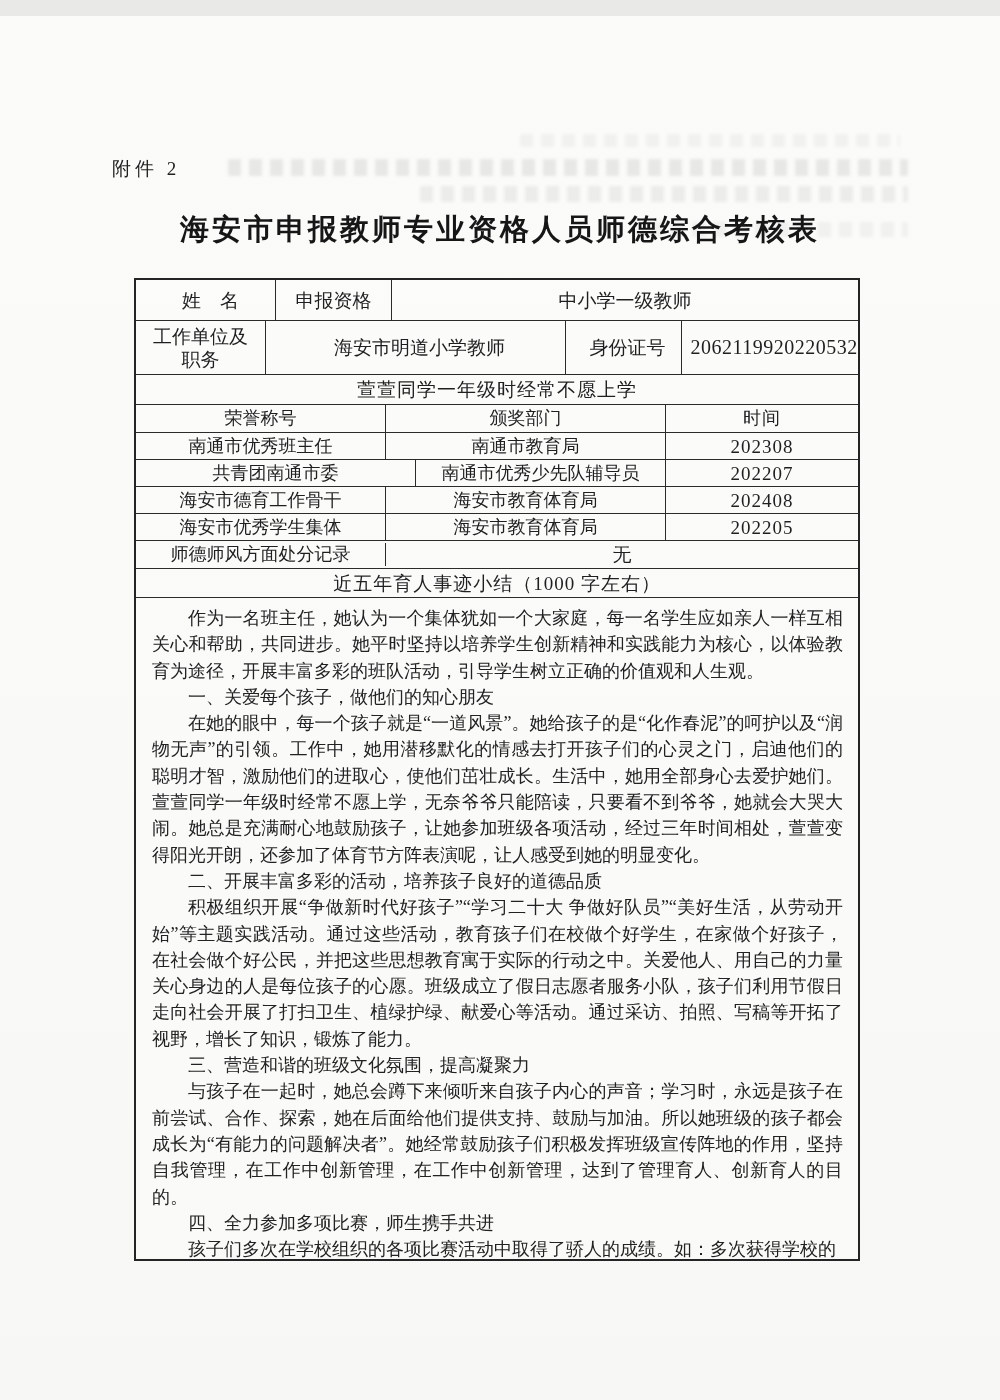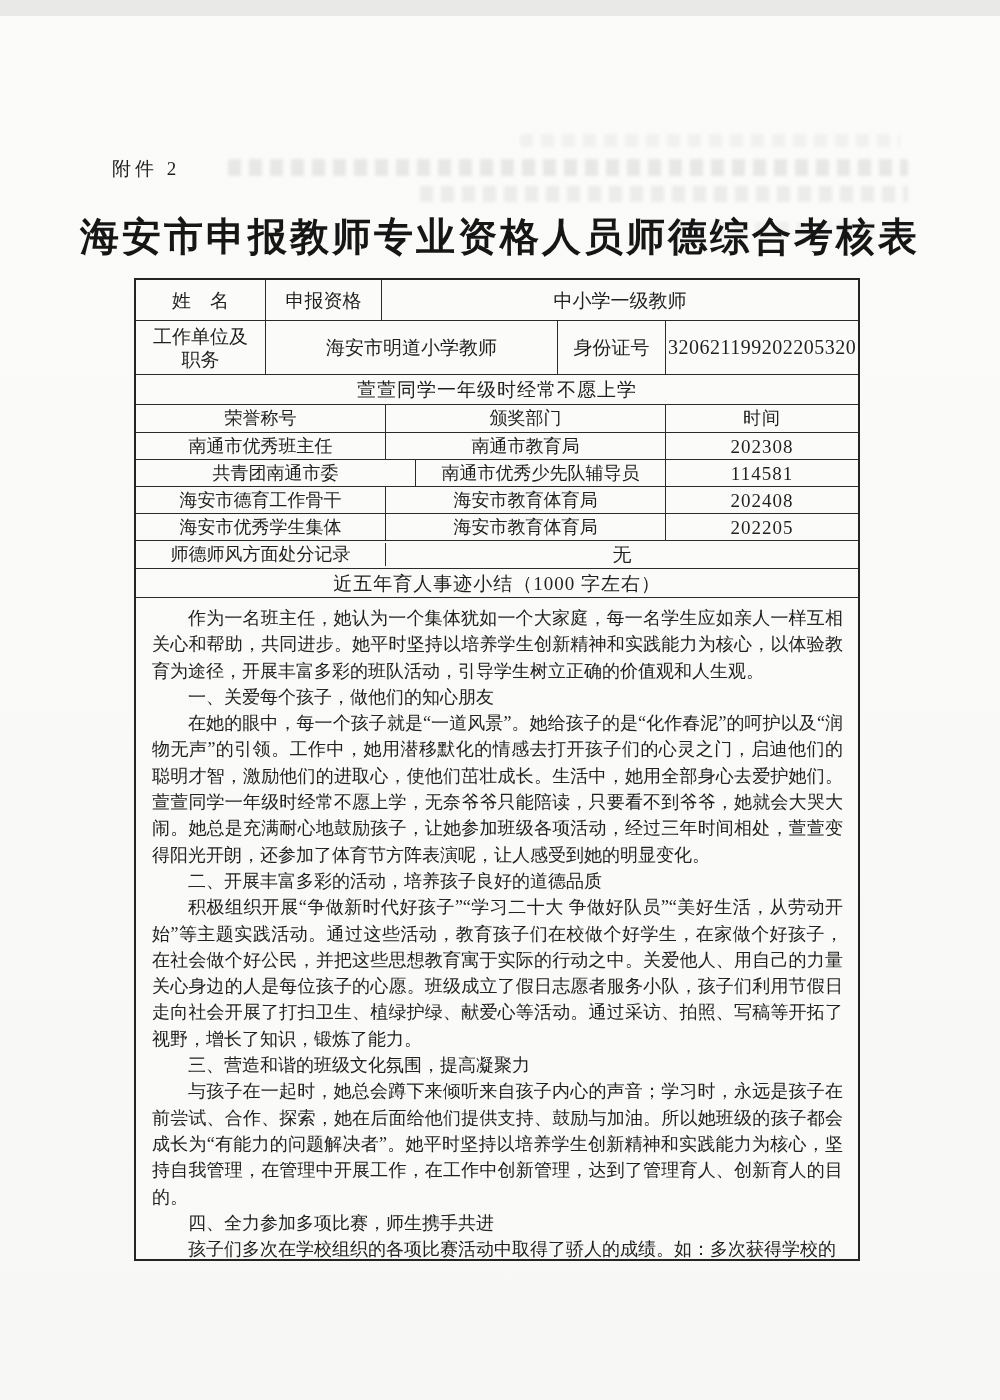--- a/index.html
+++ b/index.html
@@ -34,21 +34,21 @@
     font-size: 19px;
     letter-spacing: 4px;
   }
   .title {
     position: absolute;
     left: 0; top: 194px;
     width: 100%;
     text-align: center;
     font-family: "Liberation Sans", "DejaVu Sans", sans-serif;
     font-weight: 700;
-    font-size: 39px;
+    font-size: 29px;
     letter-spacing: 3px;
     color: #161616;
   }
 
   .tbl {
     position: absolute;
     left: 134px; top: 262px;
     width: 726px; height: 983px;
     border: 2.5px solid #242424;
     display: flex;
@@ -62,22 +62,22 @@
     align-items: center;
     justify-content: center;
     text-align: center;
     border-right: 1.5px solid #2b2b2b;
     font-size: 19px;
     line-height: 23px;
     padding: 0 4px;
     overflow: hidden;
   }
   .cell.end { border-right: none; }
-  .r1 { height: 41px; }
-  .r2 { height: 54px; }
+  .r1 { height: 41px; padding-left: 10px; }
+  .r2 { height: 54px; gap: 8px; }
   .r3 { height: 30px; }
   .r4 { height: 28px; }
   .r5 { height: 27px; }
   .r9 { height: 28px; align-items: center; }
   .r10 { height: 29px; }
 
   .w-label1 { width: 130px; }
   .w-name   { width: 164px; }
   .w-qlab   { width: 116px; }
   .w-qval   { flex: 1; }
@@ -145,21 +145,21 @@
     </div>
 
     <div class="row r5">
       <div class="cell w-honor aw">南通市优秀班主任</div>
       <div class="cell w-dept aw">南通市教育局</div>
       <div class="cell w-time end">202308</div>
     </div>
     <div class="row r5">
       <div class="cell w-dept aw">共青团南通市委</div>
       <div class="cell w-honor aw">南通市优秀少先队辅导员</div>
-      <div class="cell w-time end">114581</div>
+      <div class="cell w-time end">202207</div>
     </div>
     <div class="row r5">
       <div class="cell w-honor aw">海安市德育工作骨干</div>
       <div class="cell w-dept aw">海安市教育体育局</div>
       <div class="cell w-time end">202408</div>
     </div>
     <div class="row r5">
       <div class="cell w-honor aw">海安市优秀学生集体</div>
       <div class="cell w-dept aw">海安市教育体育局</div>
       <div class="cell w-time end">202205</div>
@@ -175,20 +175,20 @@
     </div>
 
     <div class="row last">
       <div class="essay end">
         <p>作为一名班主任，她认为一个集体犹如一个大家庭，每一名学生应如亲人一样互相关心和帮助，共同进步。她平时坚持以培养学生创新精神和实践能力为核心，以体验教育为途径，开展丰富多彩的班队活动，引导学生树立正确的价值观和人生观。</p>
         <p>一、关爱每个孩子，做他们的知心朋友</p>
         <p>在她的眼中，每一个孩子就是“一道风景”。她给孩子的是“化作春泥”的呵护以及“润物无声”的引领。工作中，她用潜移默化的情感去打开孩子们的心灵之门，启迪他们的聪明才智，激励他们的进取心，使他们茁壮成长。生活中，她用全部身心去爱护她们。萱萱同学一年级时经常不愿上学，无奈爷爷只能陪读，只要看不到爷爷，她就会大哭大闹。她总是充满耐心地鼓励孩子，让她参加班级各项活动，经过三年时间相处，萱萱变得阳光开朗，还参加了体育节方阵表演呢，让人感受到她的明显变化。</p>
         <p>二、开展丰富多彩的活动，培养孩子良好的道德品质</p>
         <p>积极组织开展“争做新时代好孩子”“学习二十大 争做好队员”“美好生活，从劳动开始”等主题实践活动。通过这些活动，教育孩子们在校做个好学生，在家做个好孩子，在社会做个好公民，并把这些思想教育寓于实际的行动之中。关爱他人、用自己的力量关心身边的人是每位孩子的心愿。班级成立了假日志愿者服务小队，孩子们利用节假日走向社会开展了打扫卫生、植绿护绿、献爱心等活动。通过采访、拍照、写稿等开拓了视野，增长了知识，锻炼了能力。</p>
         <p>三、营造和谐的班级文化氛围，提高凝聚力</p>
-        <p>与孩子在一起时，她总会蹲下来倾听来自孩子内心的声音；学习时，永远是孩子在前尝试、合作、探索，她在后面给他们提供支持、鼓励与加油。所以她班级的孩子都会成长为“有能力的问题解决者”。她平时坚持以培养学生创新精神和实践能力为核心，坚持自我管理，在管理中开展工作，在工作中创新管理，达到了管理育人、创新育人的目的。</p>
+        <p>与孩子在一起时，她总会蹲下来倾听来自孩子内心的声音；学习时，永远是孩子在前尝试、合作、探索，她在后面给他们提供支持、鼓励与加油。所以她班级的孩子都会成长为“有能力的问题解决者”。她经常鼓励孩子们积极发挥班级宣传阵地的作用，坚持自我管理，在工作中创新管理，在工作中创新管理，达到了管理育人、创新育人的目的。</p>
         <p>四、全力参加多项比赛，师生携手共进</p>
         <p>孩子们多次在学校组织的各项比赛活动中取得了骄人的成绩。如：多次获得学校的</p>
       </div>
     </div>
 
   </div>
 </div>
 
 </body></html>

